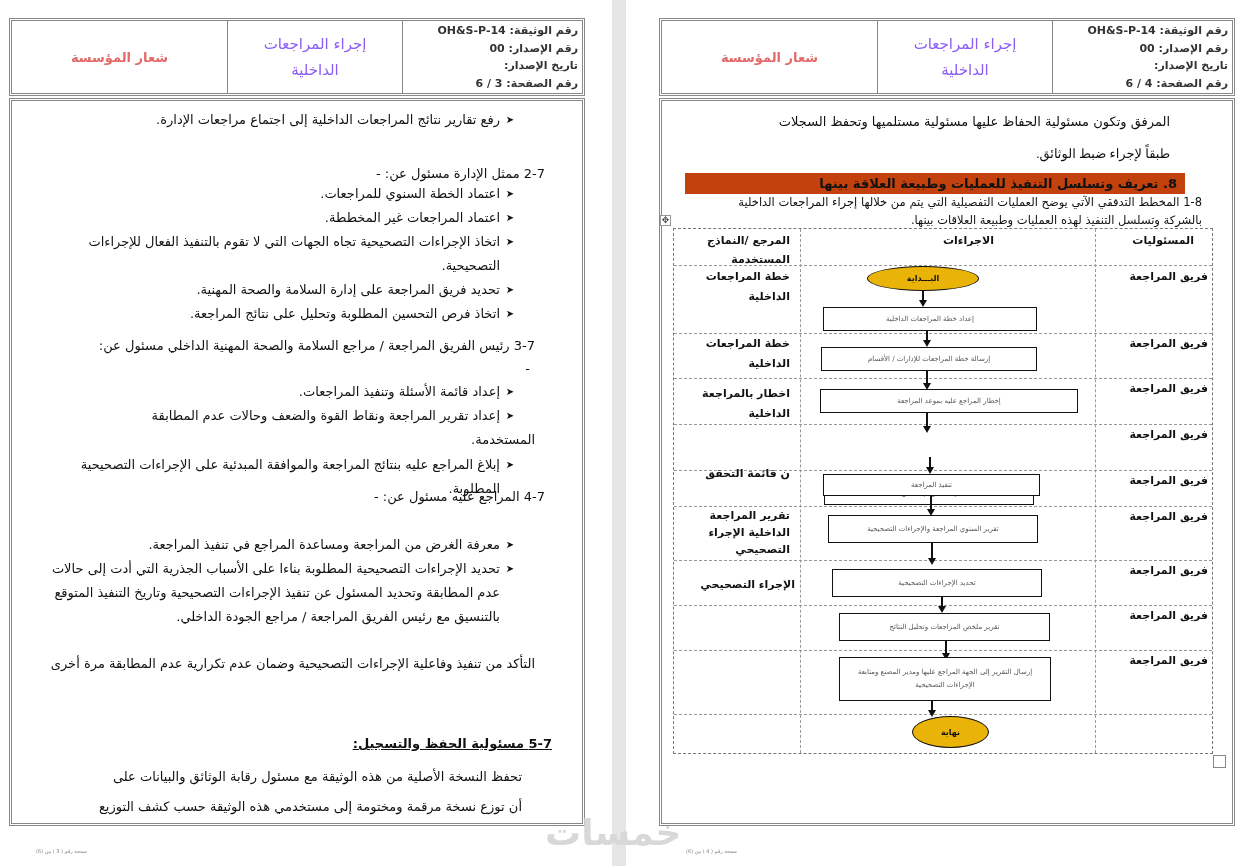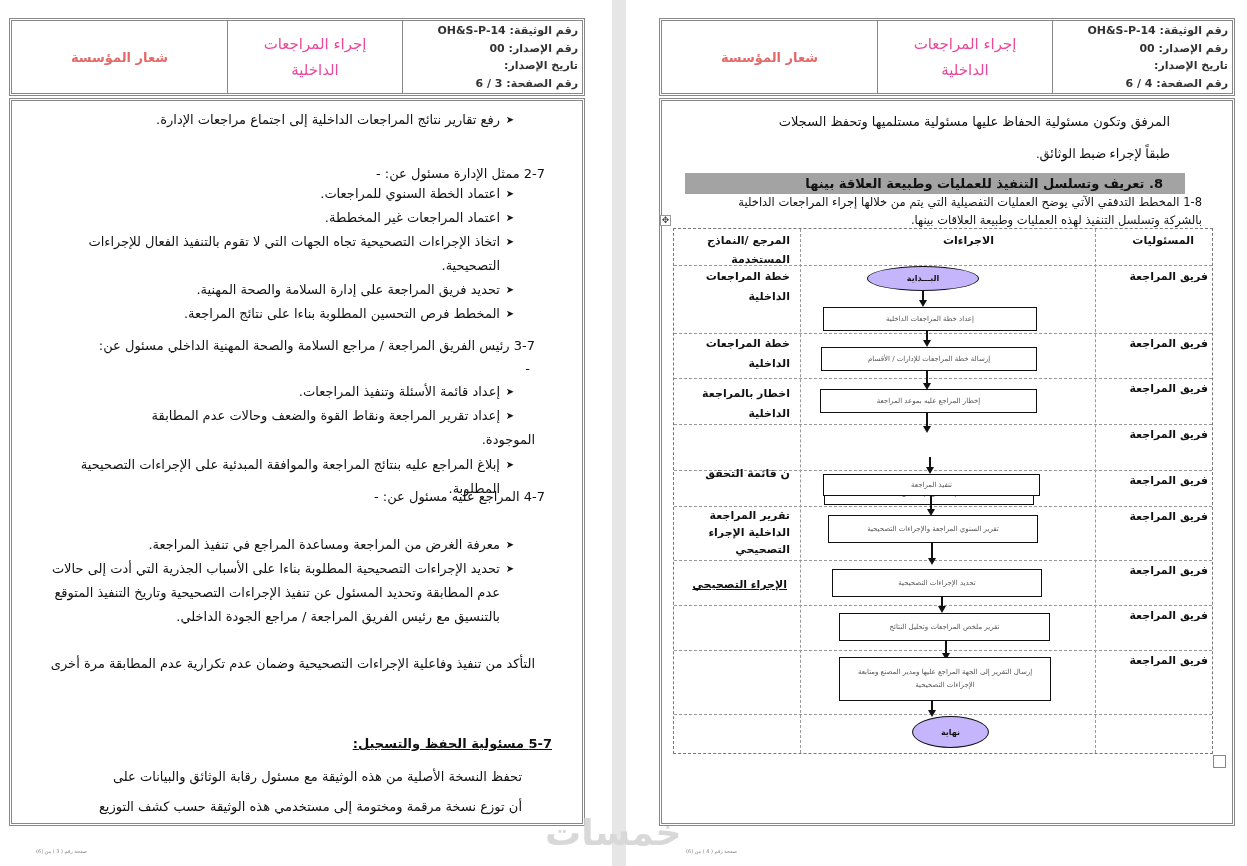--- a/index.html
+++ b/index.html
@@ -13,45 +13,45 @@
   .gutter { position: absolute; left: 598px; top: 0; width: 42px; height: 866px; background: #fff; }
   .gutter-bar { position: absolute; left: 612px; top: 0; width: 14px; height: 866px; background: #e6e6e6; }
 
   
   .hdr { position: absolute; top: 18px; height: 78px; border: 3px double #888; display: flex; direction: ltr; background: #fff; }
   #page-left .hdr { left: 9px; width: 576px; }
   #page-right .hdr { left: 659px; width: 576px; }
   .hdr-cell { height: 100%; border-right: 1px solid #888; display: flex; align-items: center; justify-content: center; }
   .hdr-cell:last-child { border-right: none; }
   .hdr-logo { width: 216px; color: #e46a6a; font-weight: bold; font-size: 13px; direction: rtl; }
-  .hdr-title { width: 175px; font-size: 15px; color: #ec4899; direction: rtl; text-align: center; line-height: 26px; }
+  .hdr-title { width: 175px; font-size: 15px; color: #8b5cf6; direction: rtl; text-align: center; line-height: 26px; }
   .hdr-meta { flex: 1; direction: rtl; flex-direction: column; align-items: flex-start; justify-content: center; padding: 0 4px; font-size: 11px; font-weight: bold; color: #333; line-height: 17.5px; }
   .hdr-meta div { width: 100%; text-align: right; }
 
   
   .frame { position: absolute; top: 98px; height: 728px; border: 3px double #888; background: #fff; }
   #page-left .frame { left: 9px; width: 576px; }
   #page-right .frame { left: 659px; width: 576px; }
   .txt { position: absolute; font-size: 13px; line-height: 24px; direction: rtl; text-align: right; }
   .bullet { display: flex; direction: rtl; }
   .bullet .mk { width: 20px; flex: 0 0 20px; font-size: 10px; line-height: 24px; text-align: center; }
   .bullet .bt { flex: 1; }
 
   .footer-note { position: absolute; top: 848px; font-size: 5px; color: #888; direction: rtl; }
 
   
-  .sec-heading { position: absolute; left: 685px; top: 173px; width: 500px; height: 21px; background: #a3a3a3; font-size: 13px; font-weight: bold; direction: rtl; padding-right: 22px; line-height: 21px; }
+  .sec-heading { position: absolute; left: 685px; top: 173px; width: 500px; height: 21px; background: #c2410c; font-size: 13px; font-weight: bold; direction: rtl; padding-right: 8px; line-height: 21px; }
 
   
   .flow { position: absolute; left: 673px; top: 228px; width: 540px; height: 526px; border: 1px dashed #777; }
   .fcol { position: absolute; top: 0; bottom: 0; border-left: 1px dashed #999; }
   .frow { position: absolute; left: 0; right: 0; border-top: 1px dashed #999; }
   .cell-txt { position: absolute; font-size: 11px; font-weight: bold; direction: rtl; text-align: right; line-height: 19px; }
   .fbox { position: absolute; border: 1.5px solid #111; background: #fff; font-size: 7px; color: #555; direction: rtl; display: flex; align-items: center; justify-content: center; text-align: center; line-height: 13px; padding: 0 6px; font-family: "DejaVu Serif", serif; }
-  .foval { position: absolute; border: 1.5px solid #111; border-radius: 50%; background: #c4b5fd; display: flex; align-items: center; justify-content: center; font-size: 8px; font-weight: bold; direction: rtl; }
+  .foval { position: absolute; border: 1.5px solid #111; border-radius: 50%; background: #eab308; display: flex; align-items: center; justify-content: center; font-size: 8px; font-weight: bold; direction: rtl; }
   .vline { position: absolute; width: 1.5px; background: #111; }
   .arrow { position: absolute; width: 0; height: 0; border-left: 4px solid transparent; border-right: 4px solid transparent; border-top: 7px solid #111; }
 
   .move-handle { position: absolute; left: 660px; top: 215px; width: 11px; height: 11px; border: 1px solid #999; font-size: 9px; line-height: 9px; text-align: center; color: #444; background: #fff; }
   .resize-handle { position: absolute; left: 1213px; top: 755px; width: 13px; height: 13px; border: 1px solid #888; background: #fff; }
 
   .watermark { position: absolute; left: 545px; top: 812px; font-size: 36px; color: #d8d8d8; font-weight: bold; direction: rtl; letter-spacing: 2px; }
 </style>
 </head>
 <body>
@@ -98,37 +98,37 @@
     <div class="bullet">
         <span class="mk">➤</span>
         <span class="bt">اتخاذ الإجراءات التصحيحية تجاه الجهات التي لا تقوم بالتنفيذ الفعال للإجراءات التصحيحية.</span>
       </div>
     <div class="bullet">
         <span class="mk">➤</span>
         <span class="bt">تحديد فريق المراجعة على إدارة السلامة والصحة المهنية.</span>
       </div>
     <div class="bullet">
         <span class="mk">➤</span>
-        <span class="bt">المخطط فرص التحسين المطلوبة بناءا على نتائج المراجعة.</span>
+        <span class="bt">اتخاذ فرص التحسين المطلوبة وتحليل على نتائج المراجعة.</span>
       </div>
   </div>
 
   <div class="txt" style="left:30px; top:334px; width:505px;">3-7 رئيس الفريق المراجعة / مراجع السلامة والصحة المهنية الداخلي مسئول عن:</div>
   <div class="txt" style="left:30px; top:357px; width:500px;">-</div>
   <div class="txt" style="left:60px; top:380px; width:460px;">
     <div class="bullet">
         <span class="mk">➤</span>
         <span class="bt">إعداد قائمة الأسئلة وتنفيذ المراجعات.</span>
       </div>
     <div class="bullet">
         <span class="mk">➤</span>
         <span class="bt">إعداد تقرير المراجعة ونقاط القوة والضعف وحالات عدم المطابقة</span>
       </div>
   </div>
-  <div class="txt" style="left:30px; top:428px; width:505px;">الموجودة.</div>
+  <div class="txt" style="left:30px; top:428px; width:505px;">المستخدمة.</div>
   <div class="txt" style="left:60px; top:453px; width:460px;">
     <div class="bullet">
         <span class="mk">➤</span>
         <span class="bt">إبلاغ المراجع عليه بنتائج المراجعة والموافقة المبدئية على الإجراءات التصحيحية المطلوبة.</span>
       </div>
   </div>
 
   <div class="txt" style="left:60px; top:485px; width:485px;">4-7 المراجع عليه مسئول عن: -</div>
   <div class="txt" style="left:40px; top:533px; width:480px;">
     <div class="bullet">
@@ -205,34 +205,34 @@
     <div class="cell-txt" style="right:4px; top:278px; width:110px;">فريق المراجعة</div>
     <div class="cell-txt" style="right:4px; top:332px; width:110px;">فريق المراجعة</div>
     <div class="cell-txt" style="right:4px; top:377px; width:110px;">فريق المراجعة</div>
     <div class="cell-txt" style="right:4px; top:422px; width:110px;">فريق المراجعة</div>
 
     <div class="cell-txt" style="left:12px; top:38px; width:104px; line-height:20px;">خطة المراجعات الداخلية</div>
     <div class="cell-txt" style="left:12px; top:105px; width:104px; line-height:20px;">خطة المراجعات الداخلية</div>
     <div class="cell-txt" style="left:12px; top:155px; width:104px; line-height:20px;">اخطار بالمراجعة الداخلية</div>
     <div class="cell-txt" style="left:12px; top:209px; width:104px;margin-top:26px;">ن قائمة التحقق</div>
     <div class="cell-txt" style="left:12px; top:278px; width:104px; line-height:17px;">تقرير المراجعة الداخلية الإجراء التصحيحي</div>
-    <div class="cell-txt" style="left:9px; top:346px; width:104px;text-decoration:underline;">الإجراء التصحيحي</div>
+    <div class="cell-txt" style="left:17px; top:346px; width:104px;">الإجراء التصحيحي</div>
 
     <div class="foval" style="left:193px; top:37px; width:112px; height:25px;">البـــداية</div>
     <div class="vline" style="left:248px; top:62px; height:12px;"></div>
     <div class="arrow" style="left:245px; top:71px;"></div>
     <div class="fbox" style="left:149px; top:78px; width:214px; height:24px;">إعداد خطة المراجعات الداخلية</div>
 
     <div class="vline" style="left:252px; top:102px; height:12px;"></div>
     <div class="arrow" style="left:249px; top:111px;"></div>
     <div class="fbox" style="left:147px; top:118px; width:216px; height:24px;">إرسالة خطة المراجعات للإدارات / الأقسام</div>
 
     <div class="vline" style="left:252px; top:142px; height:16px;"></div>
     <div class="arrow" style="left:249px; top:154px;"></div>
-    <div class="fbox" style="left:146px; top:160px; width:217px; height:24px;">إخطار المراجع عليه بموعد المراجعة</div>
+    <div class="fbox" style="left:146px; top:160px; width:258px; height:24px;">إخطار المراجع عليه بموعد المراجعة</div>
 
     <div class="vline" style="left:252px; top:184px; height:17px;"></div>
     <div class="arrow" style="left:249px; top:197px;"></div>
     <div class="fbox" style="left:150px; top:204px; width:210px; height:24px;margin-top:48px;">إعداد قوائم التحقق</div>
 
     <div class="vline" style="left:255px; top:228px; height:13px;"></div>
     <div class="arrow" style="left:252px; top:238px;"></div>
     <div class="fbox" style="left:149px; top:245px; width:217px; height:22px;">تنفيذ المراجعة</div>
 
     <div class="vline" style="left:256px; top:267px; height:16px;"></div>

